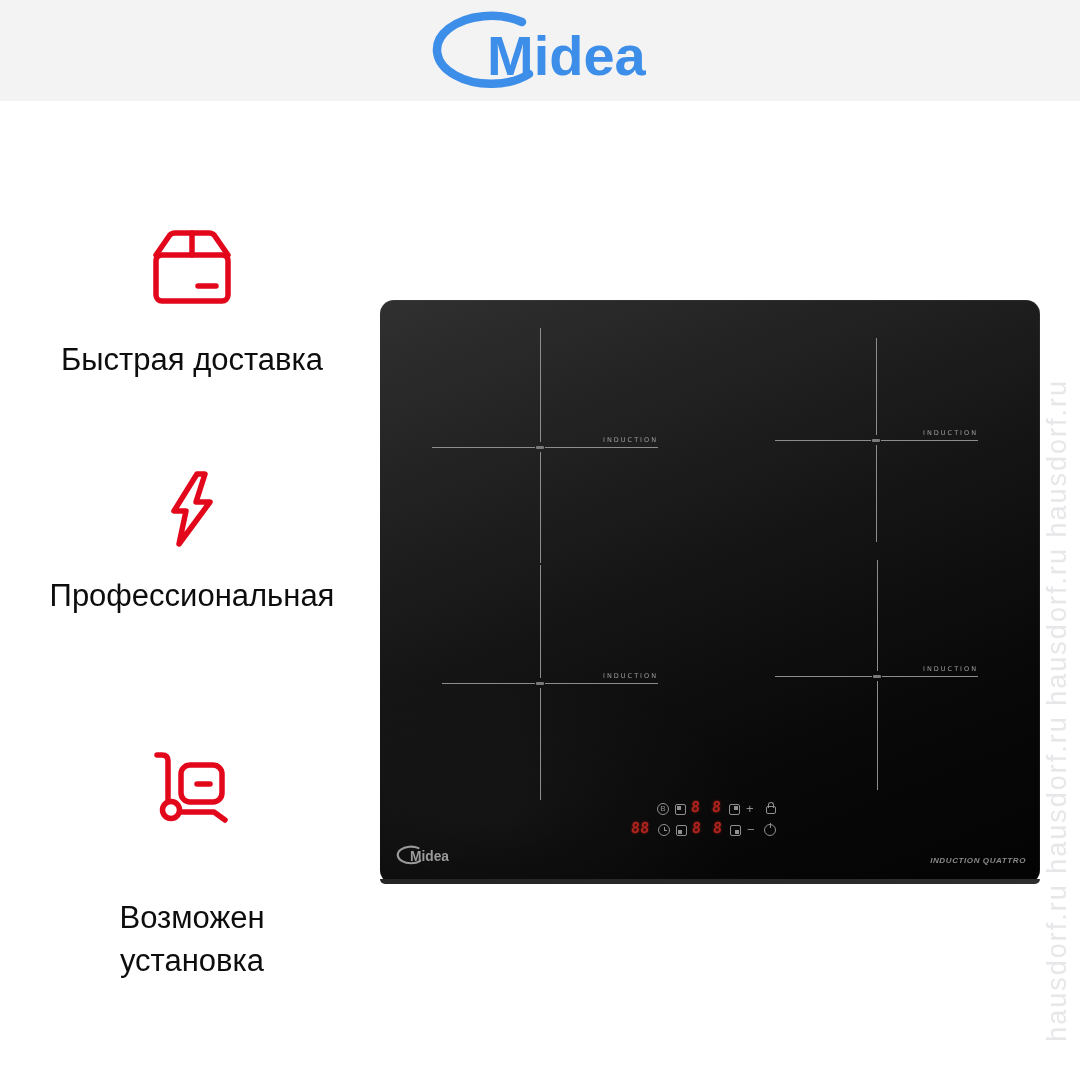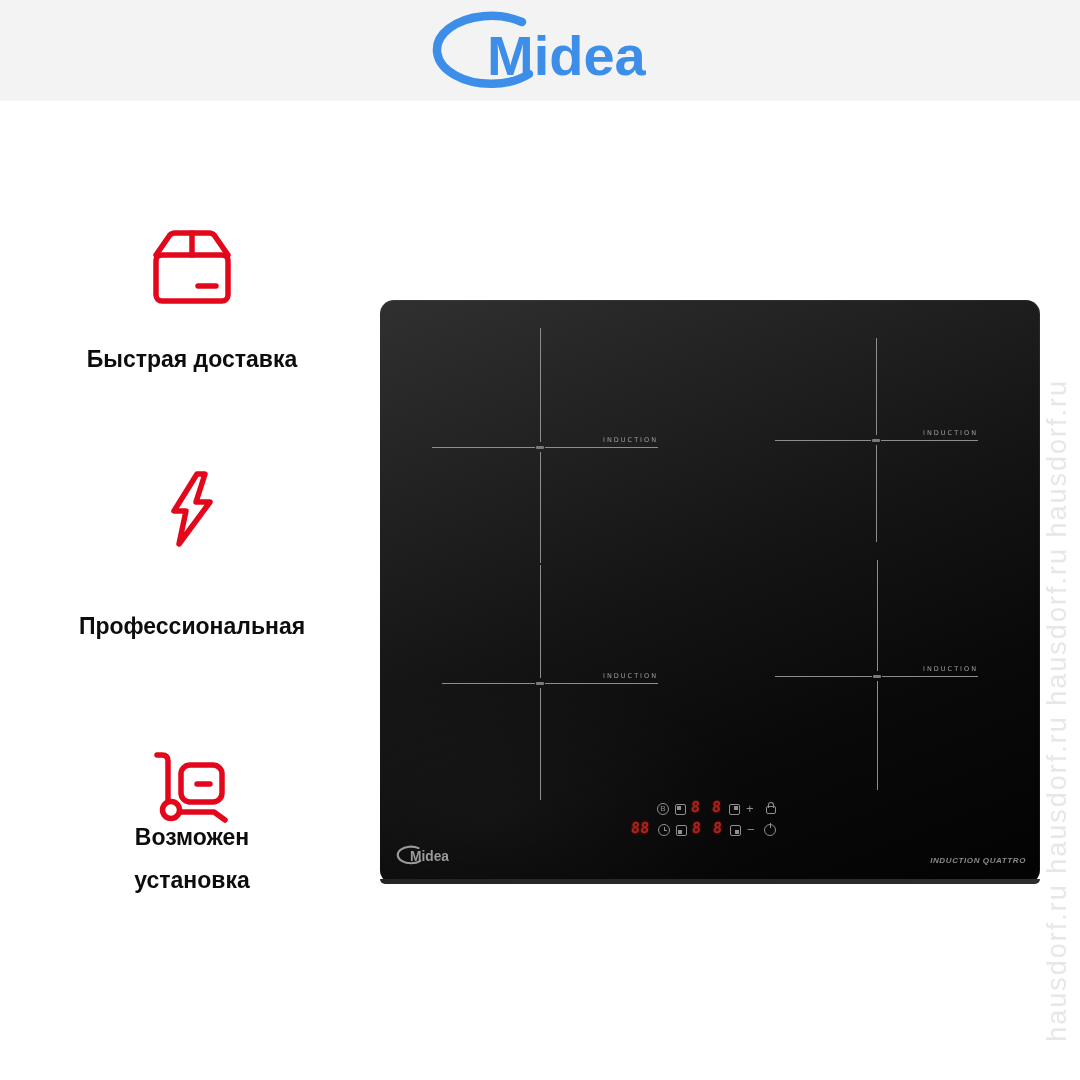--- a/index.html
+++ b/index.html
@@ -15,21 +15,21 @@
   
   .watermark{position:absolute;left:1042px;bottom:38px;z-index:1;
              writing-mode:vertical-rl;transform:rotate(180deg);
              font-size:27px;letter-spacing:2px;color:#e7e7ea;white-space:nowrap;}
 
   
   .feature-icon{position:absolute;width:80px;height:80px;}
   .feature-icon path,.feature-icon rect,.feature-icon line,.feature-icon circle{
       fill:none;stroke:#e2071b;stroke-width:5.5;stroke-linecap:round;stroke-linejoin:round;}
   .feature-label{position:absolute;left:12px;width:360px;text-align:center;
-      font-size:23px;font-weight:700;color:#0d0d0e;line-height:43px;}
+      font-size:31px;font-weight:400;color:#0d0d0e;line-height:43px;}
 
   
   .cooktop{position:absolute;left:380px;top:300px;width:660px;height:584px;border-radius:14px;
       background:
         radial-gradient(ellipse 420px 240px at 18% 88%, rgba(255,255,255,0.035), transparent 60%),
         linear-gradient(158deg,#303030 0%,#232323 22%,#141414 48%,#090909 72%,#030303 100%);
       box-shadow:inset -1px 0 0 rgba(255,255,255,0.06), inset 0 1px 0 rgba(255,255,255,0.05);
       z-index:2;}
   .cooktop::after{content:"";position:absolute;left:0;right:0;bottom:0;height:5px;
       background:linear-gradient(to right,#242424,#2e2e2e);border-radius:0 0 14px 14px;}
@@ -87,32 +87,32 @@
     <line x1="40" y1="5" x2="40" y2="27"></line>
     <line x1="46" y1="58" x2="64" y2="58"></line>
   </svg>
   <div class="feature-label" style="top:338px;">
     <div>Быстрая доставка</div>
   </div>
 
   <svg class="feature-icon" style="left:152px;top:470px;" viewBox="0 0 80 80">
     <path d="M45 4 L22 41 H34 L27 74 L58 32 H44 L53 4 Z"></path>
   </svg>
-  <div class="feature-label" style="top:605px;">
+  <div class="feature-label" style="top:574px;">
     <div>Профессиональная</div>
   </div>
 
   <svg class="feature-icon" style="left:152px;top:750px;" viewBox="0 0 80 80">
     <path d="M5 5 H10 Q16 5 16 11 V49"></path>
     <circle cx="19" cy="60" r="8.5"></circle>
     <path d="M28 62 H62 L73 70"></path>
     <rect x="29" y="15" width="41" height="37" rx="9"></rect>
     <line x1="45" y1="34" x2="58" y2="34"></line>
   </svg>
-  <div class="feature-label" style="top:816px;">
+  <div class="feature-label" style="top:896px;">
     <div>Возможен</div>
     <div>установка</div>
   </div>
 
   <div class="cooktop">
 
     <div>
       <div class="cline h" style="left:52px;top:147px;width:103px;"></div>
       <div class="cline h" style="left:165px;top:147px;width:113px;"></div>
       <div class="cline v" style="left:160px;top:28px;height:114px;"></div>

